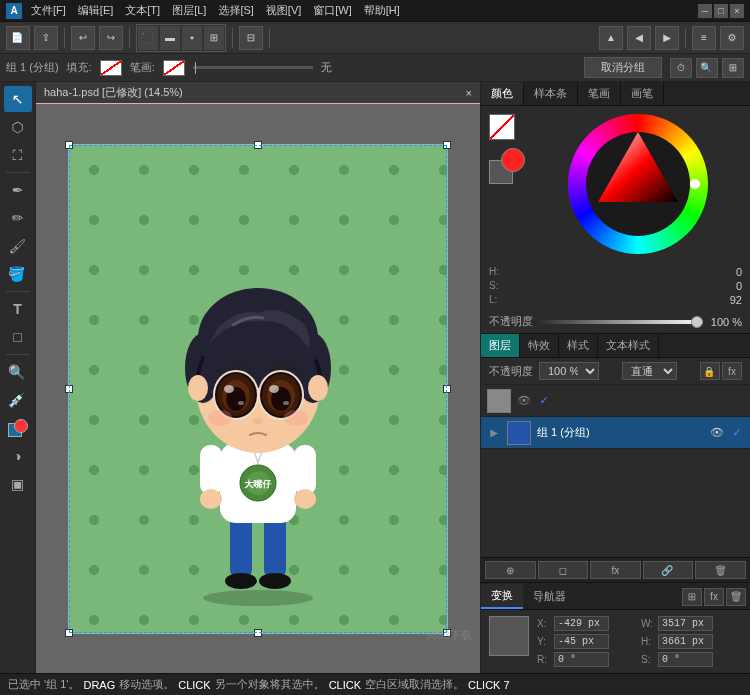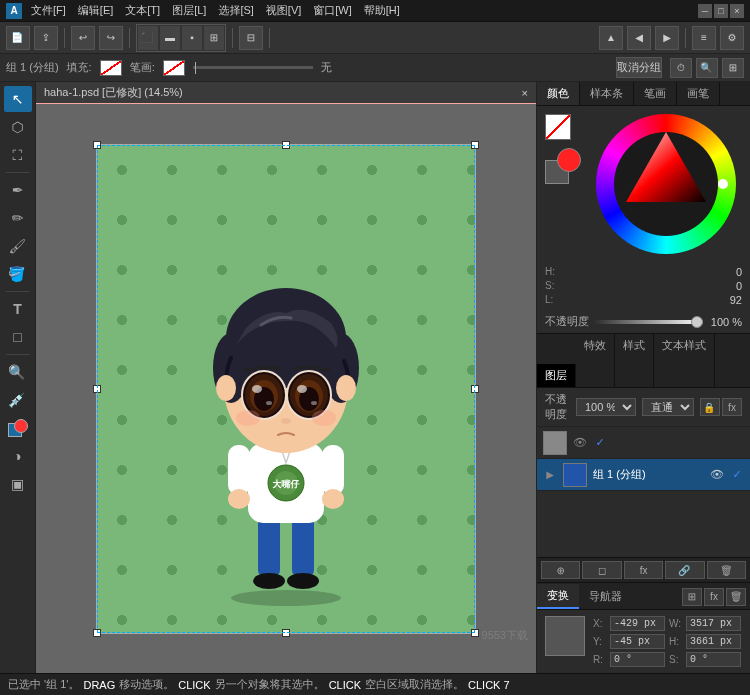--- a/index.html
+++ b/index.html
@@ -133,21 +133,21 @@
     .prop-slider {
       width: 120px;
       height: 3px;
       background: #555;
       position: relative;
     }
     .cancel-group-btn {
       margin-left: auto;
       background: #444;
       border: 1px solid #555;
-      padding: 2px 0;
+      padding: 2px 16px;
       color: #ccc;
       cursor: pointer;
       font-size: 11px;
       text-align: center;
     }
 
     
     #main {
       display: flex;
       height: calc(695px - 22px - 32px - 28px - 22px);
@@ -255,21 +255,21 @@
       position: absolute;
       bottom: 20px;
       left: 50%;
       transform: translateX(-50%);
       width: 220px;
       height: 400px;
     }
 
     
     #right-panel {
-      width: 214px;
+      width: 270px;
       background: #2b2b2b;
       border-left: 1px solid #222;
       display: flex;
       flex-direction: column;
     }
 
     
     #color-tabs {
       display: flex;
       background: #222;
@@ -382,21 +382,21 @@
       border-top: 1px solid #111;
       border-bottom: 1px solid #111;
     }
     .layer-tab {
       padding: 4px 8px;
       font-size: 11px;
       cursor: pointer;
       color: #aaa;
       border-right: 1px solid #111;
     }
-    .layer-tab.active { background: #000000; color: #fff; margin-top: 30px; }
+    .layer-tab.active { background: #0f766e; color: #fff; }
 
     
     #layer-controls {
       padding: 4px 8px;
       display: flex;
       align-items: center;
       gap: 6px;
       font-size: 11px;
       border-bottom: 1px solid #222;
     }

